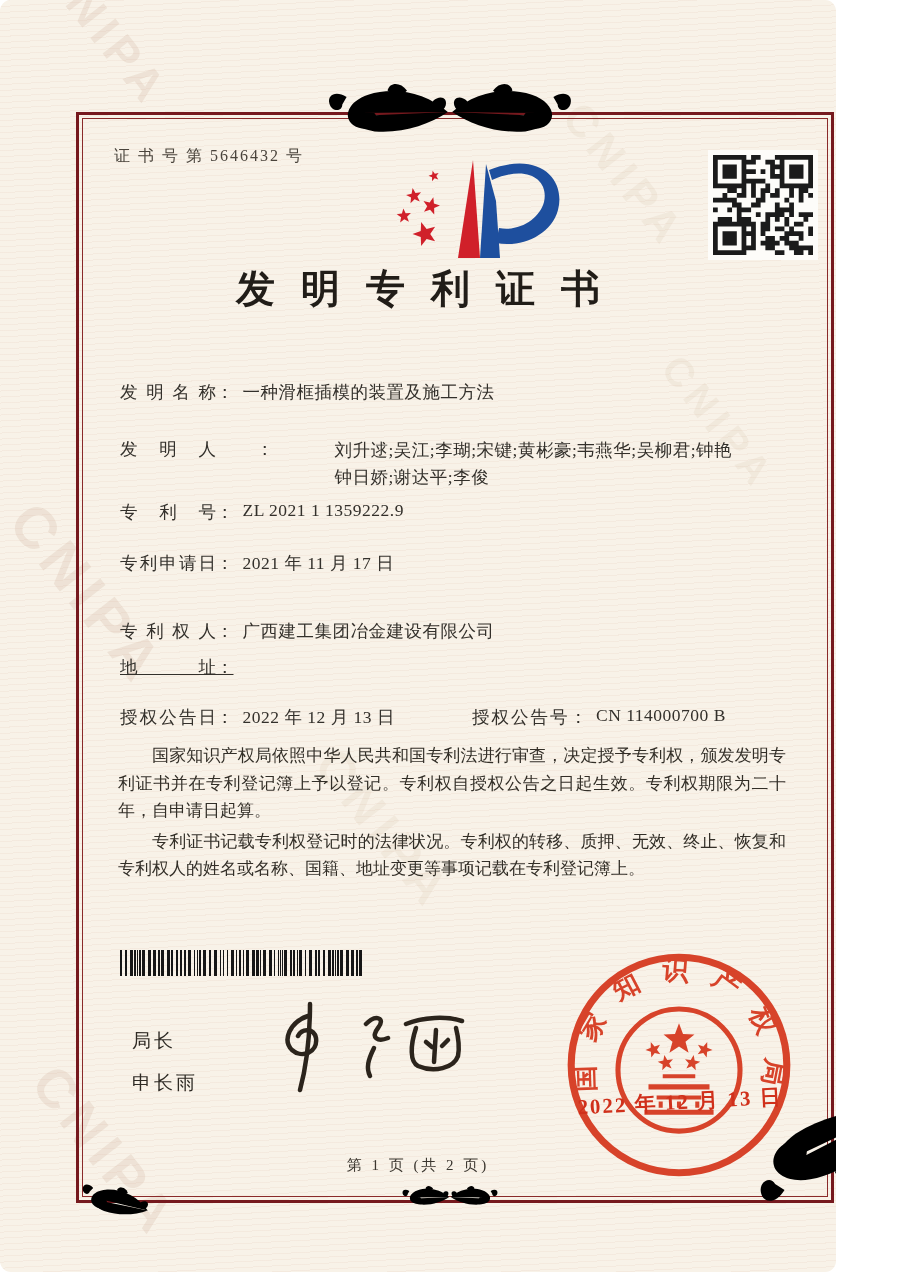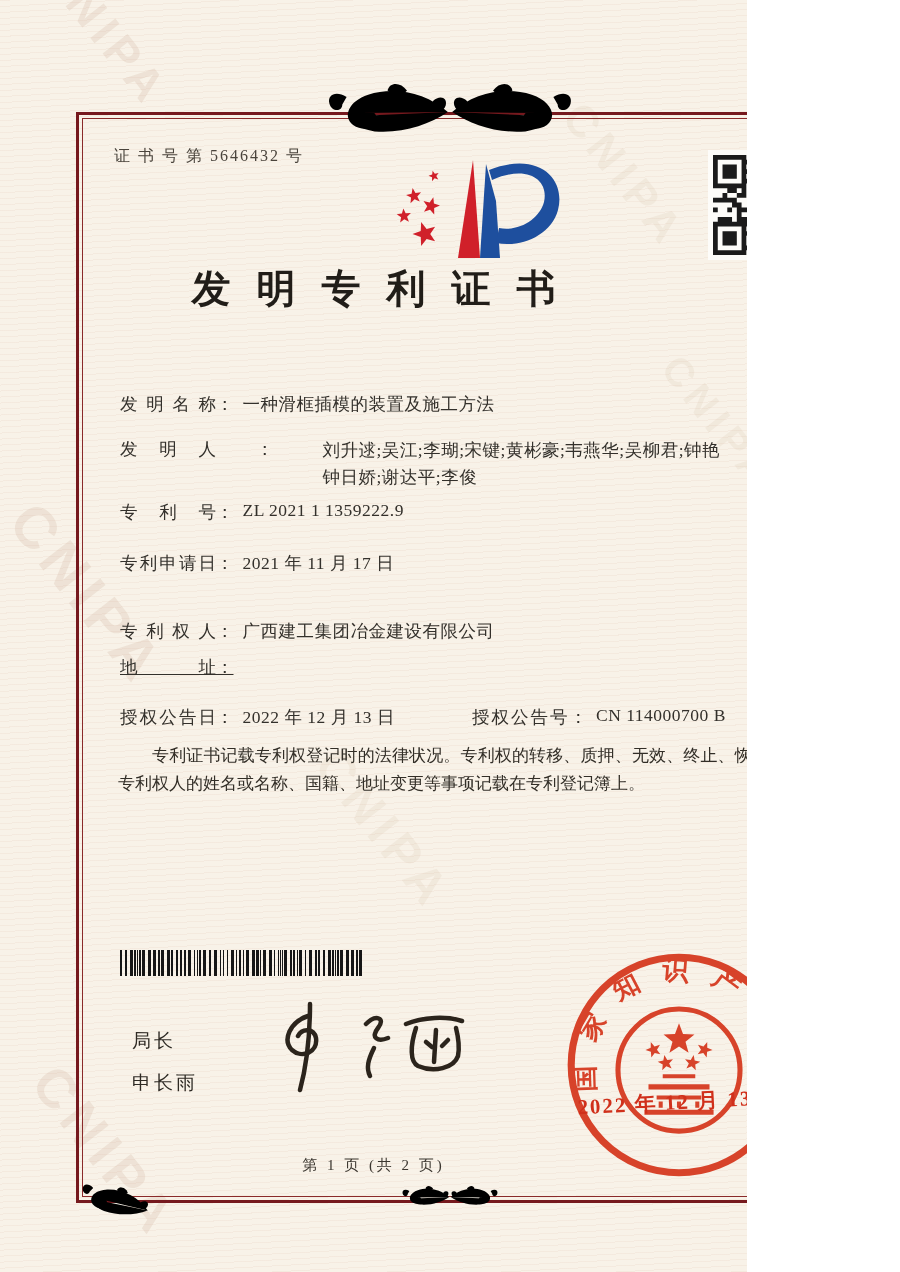--- a/index.html
+++ b/index.html
@@ -1,37 +1,37 @@
 <!DOCTYPE html>
 <html><head>
 <meta charset="utf-8">
 <style>
   html,body{margin:0;padding:0;}
-  .cert{position:relative;width:747px;height:1272px;background:#f8f2e8;overflow:hidden;
-        font-family:"Liberation Serif","DejaVu Serif",serif;color:#2e2a24;}
+  .cert{position:relative;width:836px;height:1272px;background:#f8f2e8;overflow:hidden;
+        font-family:"Liberation Serif","DejaVu Serif",serif;color:#2e2a24;border-radius:11px;}
   .texture{position:absolute;inset:0;pointer-events:none;
         background:repeating-linear-gradient(177deg, rgba(209,160,137,0.10) 0 1px, rgba(0,0,0,0) 1px 6px);}
   .wm{position:absolute;font-family:"Liberation Sans",sans-serif;font-weight:bold;
       color:rgba(168,122,92,0.13);transform:rotate(52deg);letter-spacing:7px;user-select:none;}
   .wm.f{color:rgba(168,122,92,0.08);}
 
   .bframe{position:absolute;left:76px;top:112px;width:752px;height:1085px;border:3px solid #76191e;}
   .bframe-inner{position:absolute;inset:3px;border:1px solid #8a2a2a;}
 
   .certno{position:absolute;left:114px;top:146px;font-size:16px;letter-spacing:2px;color:#4a443c;}
   .logo{position:absolute;left:368px;top:146px;}
   .qr{position:absolute;left:708px;top:150px;background:#fdfcf9;padding:5px;line-height:0;}
   .title{position:absolute;left:0;right:0;top:262px;text-align:center;font-size:39px;font-weight:bold;
          letter-spacing:26px;padding-left:26px;color:#211d18;}
 
   .frow{position:absolute;left:120px;display:flex;align-items:flex-start;font-size:17.5px;color:#33302b;}
   .lbl{display:inline-block;width:96px;text-align:justify;text-align-last:justify;flex:0 0 96px;}
   .cln{margin-right:9px;}
   .val{letter-spacing:0.5px;}
-  .val div{line-height:1.55;}
+  .val div{line-height:1.55;margin-left:12px;}
 
   .bodytext{position:absolute;left:118px;width:668px;top:742px;font-size:17px;line-height:1.62;
             text-align:justify;color:#322e27;}
   .bodytext p{margin:0;text-indent:2em;}
   .bodytext p + p{margin-top:3px;}
 
   .barcode{position:absolute;left:120px;top:950px;line-height:0;}
 
   .officer-title{position:absolute;left:132px;top:1028px;font-size:19px;letter-spacing:3px;}
   .officer-name{position:absolute;left:132px;top:1070px;font-size:19px;letter-spacing:3px;}
@@ -115,21 +115,21 @@
   </svg>
 
   <div class="qr">
     <svg id="qr-svg" width="100" height="100" viewBox="0 0 100.8 100.8">
         <path fill-rule="evenodd" fill="#1b1b1b" d="M38.4,0.0h4.8v4.8h-4.8zM43.2,0.0h4.8v4.8h-4.8zM62.4,0.0h4.8v4.8h-4.8zM33.6,4.8h4.8v4.8h-4.8zM38.4,4.8h4.8v4.8h-4.8zM52.8,4.8h4.8v4.8h-4.8zM57.6,4.8h4.8v4.8h-4.8zM57.6,9.6h4.8v4.8h-4.8zM62.4,9.6h4.8v4.8h-4.8zM33.6,14.4h4.8v4.8h-4.8zM38.4,14.4h4.8v4.8h-4.8zM48.0,14.4h4.8v4.8h-4.8zM57.6,14.4h4.8v4.8h-4.8zM57.6,19.2h4.8v4.8h-4.8zM62.4,19.2h4.8v4.8h-4.8zM33.6,24.0h4.8v4.8h-4.8zM38.4,24.0h4.8v4.8h-4.8zM43.2,24.0h4.8v4.8h-4.8zM48.0,24.0h4.8v4.8h-4.8zM38.4,28.8h4.8v4.8h-4.8zM52.8,28.8h4.8v4.8h-4.8zM14.4,33.6h4.8v4.8h-4.8zM19.2,33.6h4.8v4.8h-4.8zM28.8,33.6h4.8v4.8h-4.8zM38.4,33.6h4.8v4.8h-4.8zM48.0,33.6h4.8v4.8h-4.8zM52.8,33.6h4.8v4.8h-4.8zM62.4,33.6h4.8v4.8h-4.8zM76.8,33.6h4.8v4.8h-4.8zM86.4,33.6h4.8v4.8h-4.8zM91.2,33.6h4.8v4.8h-4.8zM9.6,38.4h4.8v4.8h-4.8zM24.0,38.4h4.8v4.8h-4.8zM28.8,38.4h4.8v4.8h-4.8zM38.4,38.4h4.8v4.8h-4.8zM48.0,38.4h4.8v4.8h-4.8zM57.6,38.4h4.8v4.8h-4.8zM62.4,38.4h4.8v4.8h-4.8zM76.8,38.4h4.8v4.8h-4.8zM86.4,38.4h4.8v4.8h-4.8zM96.0,38.4h4.8v4.8h-4.8zM0.0,43.2h4.8v4.8h-4.8zM4.8,43.2h4.8v4.8h-4.8zM9.6,43.2h4.8v4.8h-4.8zM14.4,43.2h4.8v4.8h-4.8zM19.2,43.2h4.8v4.8h-4.8zM43.2,43.2h4.8v4.8h-4.8zM48.0,43.2h4.8v4.8h-4.8zM72.0,43.2h4.8v4.8h-4.8zM86.4,43.2h4.8v4.8h-4.8zM19.2,48.0h4.8v4.8h-4.8zM24.0,48.0h4.8v4.8h-4.8zM38.4,48.0h4.8v4.8h-4.8zM43.2,48.0h4.8v4.8h-4.8zM62.4,48.0h4.8v4.8h-4.8zM76.8,48.0h4.8v4.8h-4.8zM0.0,52.8h4.8v4.8h-4.8zM14.4,52.8h4.8v4.8h-4.8zM24.0,52.8h4.8v4.8h-4.8zM28.8,52.8h4.8v4.8h-4.8zM33.6,52.8h4.8v4.8h-4.8zM62.4,52.8h4.8v4.8h-4.8zM67.2,52.8h4.8v4.8h-4.8zM72.0,52.8h4.8v4.8h-4.8zM76.8,52.8h4.8v4.8h-4.8zM24.0,57.6h4.8v4.8h-4.8zM43.2,57.6h4.8v4.8h-4.8zM52.8,57.6h4.8v4.8h-4.8zM57.6,57.6h4.8v4.8h-4.8zM62.4,57.6h4.8v4.8h-4.8zM67.2,57.6h4.8v4.8h-4.8zM76.8,57.6h4.8v4.8h-4.8zM86.4,57.6h4.8v4.8h-4.8zM91.2,57.6h4.8v4.8h-4.8zM96.0,57.6h4.8v4.8h-4.8zM4.8,62.4h4.8v4.8h-4.8zM9.6,62.4h4.8v4.8h-4.8zM14.4,62.4h4.8v4.8h-4.8zM24.0,62.4h4.8v4.8h-4.8zM28.8,62.4h4.8v4.8h-4.8zM33.6,62.4h4.8v4.8h-4.8zM52.8,62.4h4.8v4.8h-4.8zM62.4,62.4h4.8v4.8h-4.8zM72.0,62.4h4.8v4.8h-4.8zM91.2,62.4h4.8v4.8h-4.8zM33.6,67.2h4.8v4.8h-4.8zM38.4,67.2h4.8v4.8h-4.8zM48.0,67.2h4.8v4.8h-4.8zM52.8,67.2h4.8v4.8h-4.8zM72.0,67.2h4.8v4.8h-4.8zM81.6,67.2h4.8v4.8h-4.8zM86.4,67.2h4.8v4.8h-4.8zM38.4,72.0h4.8v4.8h-4.8zM48.0,72.0h4.8v4.8h-4.8zM52.8,72.0h4.8v4.8h-4.8zM62.4,72.0h4.8v4.8h-4.8zM67.2,72.0h4.8v4.8h-4.8zM76.8,72.0h4.8v4.8h-4.8zM96.0,72.0h4.8v4.8h-4.8zM33.6,76.8h4.8v4.8h-4.8zM38.4,76.8h4.8v4.8h-4.8zM48.0,76.8h4.8v4.8h-4.8zM72.0,76.8h4.8v4.8h-4.8zM76.8,76.8h4.8v4.8h-4.8zM81.6,76.8h4.8v4.8h-4.8zM86.4,76.8h4.8v4.8h-4.8zM96.0,76.8h4.8v4.8h-4.8zM38.4,81.6h4.8v4.8h-4.8zM52.8,81.6h4.8v4.8h-4.8zM57.6,81.6h4.8v4.8h-4.8zM67.2,81.6h4.8v4.8h-4.8zM72.0,81.6h4.8v4.8h-4.8zM86.4,81.6h4.8v4.8h-4.8zM38.4,86.4h4.8v4.8h-4.8zM48.0,86.4h4.8v4.8h-4.8zM52.8,86.4h4.8v4.8h-4.8zM57.6,86.4h4.8v4.8h-4.8zM62.4,86.4h4.8v4.8h-4.8zM72.0,86.4h4.8v4.8h-4.8zM76.8,86.4h4.8v4.8h-4.8zM81.6,86.4h4.8v4.8h-4.8zM33.6,91.2h4.8v4.8h-4.8zM38.4,91.2h4.8v4.8h-4.8zM52.8,91.2h4.8v4.8h-4.8zM57.6,91.2h4.8v4.8h-4.8zM76.8,91.2h4.8v4.8h-4.8zM81.6,91.2h4.8v4.8h-4.8zM86.4,91.2h4.8v4.8h-4.8zM91.2,91.2h4.8v4.8h-4.8zM96.0,91.2h4.8v4.8h-4.8zM62.4,96.0h4.8v4.8h-4.8zM67.2,96.0h4.8v4.8h-4.8zM81.6,96.0h4.8v4.8h-4.8zM86.4,96.0h4.8v4.8h-4.8zM96.0,96.0h4.8v4.8h-4.8zM0,0h33.6v33.6h-33.6zM4.8,4.8h24v24h-24zM9.6,9.6h14.399999999999999v14.399999999999999h-14.399999999999999zM67.2,0h33.6v33.6h-33.6zM72,4.8h24v24h-24zM76.8,9.6h14.399999999999999v14.399999999999999h-14.399999999999999zM0,67.2h33.6v33.6h-33.6zM4.8,72h24v24h-24zM9.6,76.8h14.399999999999999v14.399999999999999h-14.399999999999999z"></path>
       </svg>
   </div>
 
   <div class="title">发明专利证书</div>
 
-  <div class="frow" style="top:392px;">
+  <div class="frow" style="top:380px;">
     <span class="lbl">发明名称</span>
       <span class="cln">：</span>
     <span class="val">一种滑框插模的装置及施工方法</span>
   </div>
 
   <div class="frow" style="top:437px;gap:40px;">
     <span class="lbl">发明人</span>
       <span class="cln">：</span>
     <span class="val">
       <div>刘升逑;吴江;李瑚;宋键;黄彬豪;韦燕华;吴柳君;钟艳</div>
@@ -166,20 +166,21 @@
     <span class="val">2022 年 12 月 13 日</span>
   </div>
 
   <div class="frow" style="left:472px;top:705px;">
     <span style="letter-spacing:2px;">授权公告号</span>
       <span class="cln">：</span>
     <span class="val">CN 114000700 B</span>
   </div>
 
   <div class="bodytext">
+    <p>国家知识产权局依照中华人民共和国专利法进行审查，决定授予专利权，颁发发明专利证书并在专利登记簿上予以登记。专利权自授权公告之日起生效。专利权期限为二十年，自申请日起算。</p>
     <p>专利证书记载专利权登记时的法律状况。专利权的转移、质押、无效、终止、恢复和专利权人的姓名或名称、国籍、地址变更等事项记载在专利登记簿上。</p>
   </div>
 
   <div class="barcode">
     <svg id="barcode-svg" width="248" height="26" viewBox="0 0 248 26">
         <path fill="#161616" d="M0,0h2v26h-2zM5,0h2v26h-2zM10,0h3v26h-3zM14,0h2v26h-2zM17,0h1v26h-1zM19,0h2v26h-2zM22,0h3v26h-3zM28,0h3v26h-3zM33,0h3v26h-3zM38,0h2v26h-2zM41,0h3v26h-3zM47,0h3v26h-3zM51,0h2v26h-2zM56,0h2v26h-2zM60,0h2v26h-2zM64,0h2v26h-2zM68,0h3v26h-3zM74,0h1v26h-1zM77,0h1v26h-1zM79,0h2v26h-2zM83,0h3v26h-3zM89,0h2v26h-2zM94,0h3v26h-3zM100,0h1v26h-1zM103,0h1v26h-1zM107,0h1v26h-1zM111,0h3v26h-3zM116,0h1v26h-1zM119,0h2v26h-2zM123,0h1v26h-1zM126,0h3v26h-3zM132,0h3v26h-3zM136,0h3v26h-3zM140,0h1v26h-1zM143,0h3v26h-3zM149,0h3v26h-3zM154,0h1v26h-1zM158,0h1v26h-1zM160,0h1v26h-1zM162,0h1v26h-1zM164,0h3v26h-3zM170,0h2v26h-2zM173,0h2v26h-2zM177,0h1v26h-1zM179,0h3v26h-3zM185,0h1v26h-1zM189,0h3v26h-3zM195,0h2v26h-2zM198,0h2v26h-2zM203,0h2v26h-2zM208,0h3v26h-3zM212,0h2v26h-2zM215,0h1v26h-1zM217,0h2v26h-2zM220,0h3v26h-3zM226,0h3v26h-3zM231,0h3v26h-3zM236,0h2v26h-2zM239,0h3v26h-3z"></path>
       </svg>
   </div>
 
   <div class="officer-title">局长</div>

